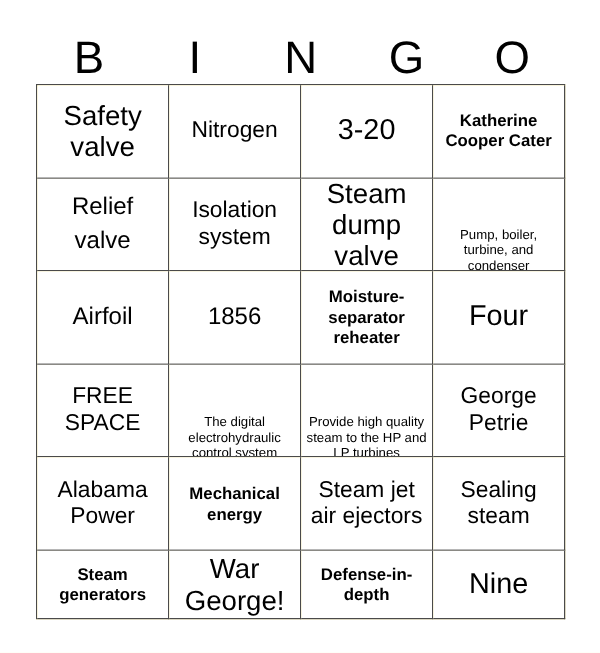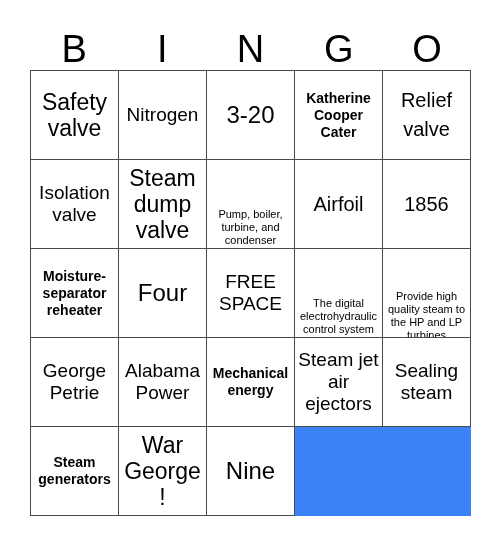--- a/index.html
+++ b/index.html
@@ -41,26 +41,26 @@
     color: #000000;
   }
   
   #grid {
     position: absolute;
     left: 30px;
     top: 70px;
     width: 441px;
     height: 446px;
     display: grid;
-    grid-template-columns: repeat(5, 1fr);
+    grid-template-columns: repeat(4, 1fr);
     grid-template-rows: repeat(5, 1fr);
     border-top: 1px solid #4a4a4a;
     border-left: 1px solid #4a4a4a;
     box-sizing: border-box;
-    background: #3b82f6;
+    background: #fde047;
   }
   .cell {
     border-right: 1px solid #4a4a4a;
     border-bottom: 1px solid #4a4a4a;
     box-sizing: border-box;
     display: flex;
     align-items: center;
     justify-content: center;
     text-align: center;
     padding: 2px 3px;
@@ -107,21 +107,21 @@
         <span>3-20</span>
       </div>
     <div class="cell sz-sm">
         <span>Katherine Cooper Cater</span>
       </div>
     <div class="cell sz-xl">
         <span>Relief valve</span>
       </div>
 
     <div class="cell sz-md">
-        <span>Isolation valve</span>
+        <span>Isolation system</span>
       </div>
     <div class="cell sz-lg">
         <span>Steam dump valve</span>
       </div>
     <div class="cell sz-xs">
         <span>Pump, boiler, turbine, and condenser</span>
       </div>
     <div class="cell sz-xl">
         <span>Airfoil</span>
       </div>
@@ -160,18 +160,21 @@
     <div class="cell sz-md">
         <span>Sealing steam</span>
       </div>
 
     <div class="cell sz-sm">
         <span>Steam generators</span>
       </div>
     <div class="cell sz-lg">
         <span>War George!</span>
       </div>
+    <div class="cell sz-sm">
+        <span>Defense-in-depth</span>
+      </div>
     <div class="cell sz-xxl">
         <span>Nine</span>
       </div>
 
   </div>
 </div>
 
 </body></html>

